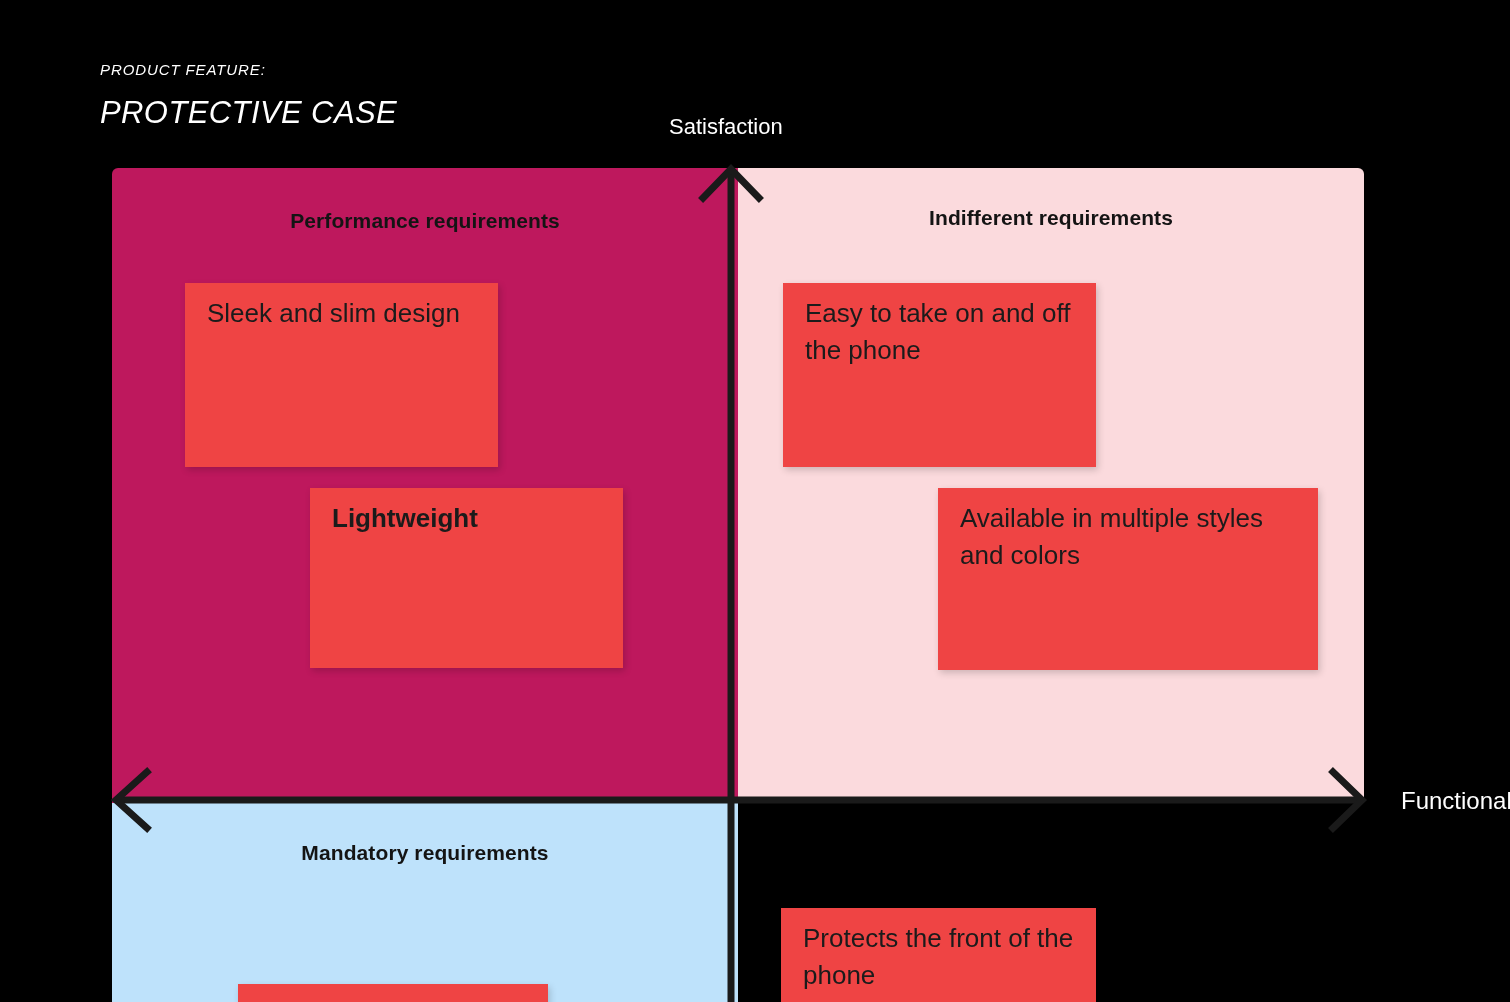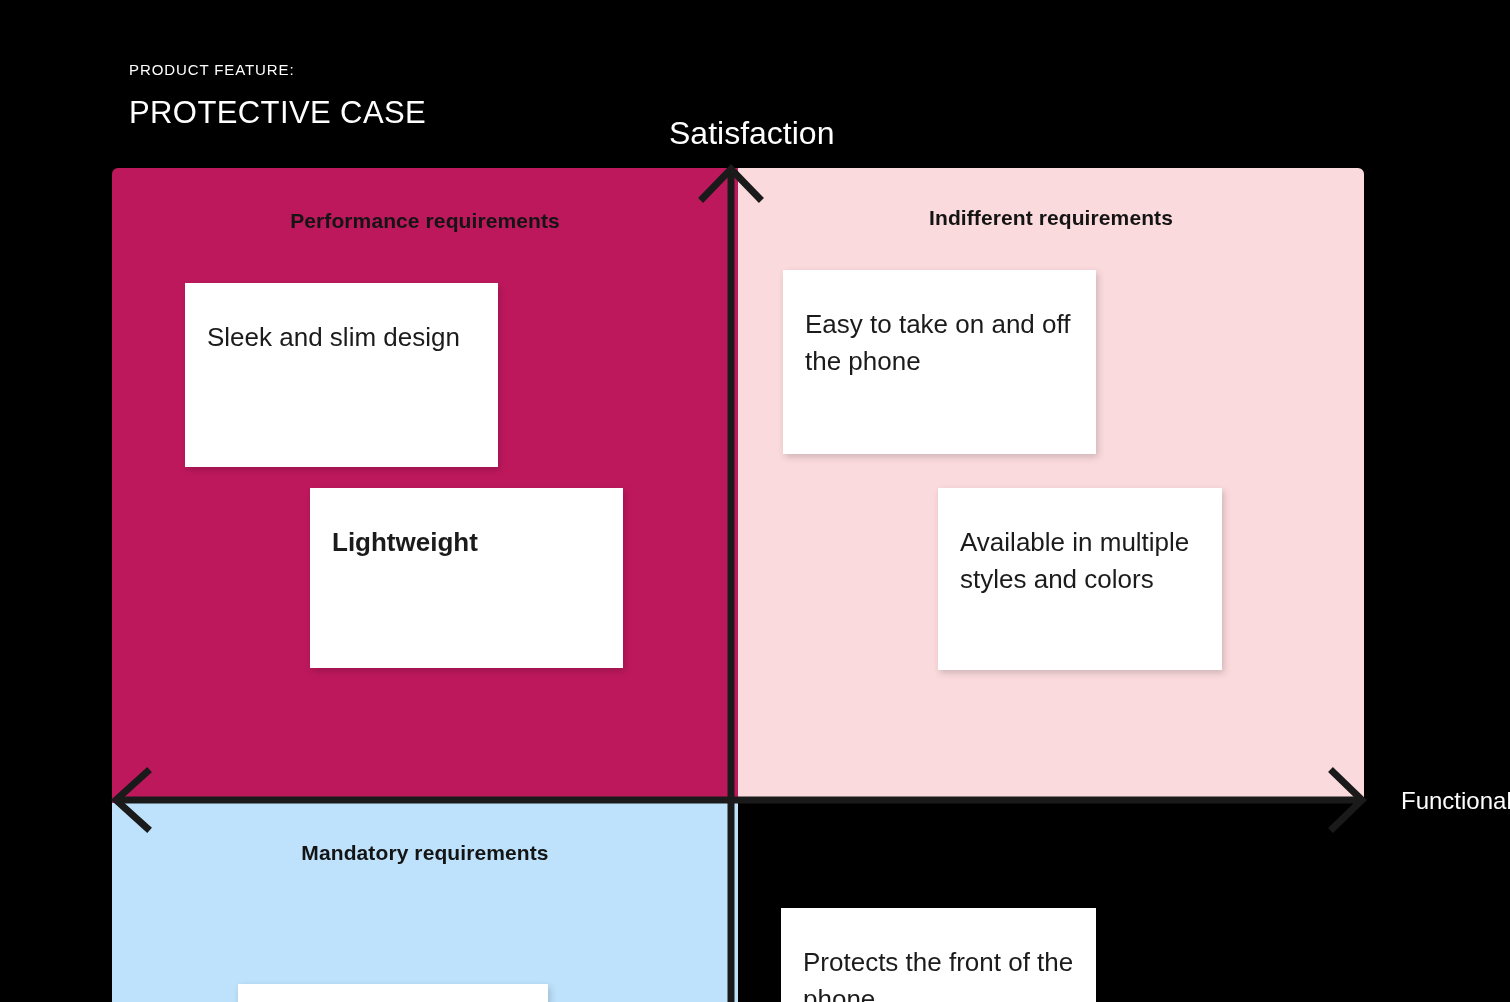--- a/index.html
+++ b/index.html
@@ -11,22 +11,23 @@
     width: 1510px;
     height: 1002px;
     overflow: hidden;
     font-family: "Liberation Sans", sans-serif;
     position: relative;
   }
 
   
   #header {
     position: absolute;
-    left: 129px;
+    left: 100px;
     top: 62px;
+    font-style: italic;
   }
   #eyebrow {
     color: #ffffff;
     font-size: 15px;
     letter-spacing: 0.9px;
     line-height: 1;
     font-weight: 400;
   }
   #title {
     color: #ffffff;
@@ -36,21 +37,21 @@
     margin-top: 20px;
     font-weight: 400;
   }
 
   
   #y-axis-label {
     position: absolute;
     left: 669px;
     top: 114px;
     color: #ffffff;
-    font-size: 32px;
+    font-size: 22px;
     line-height: 1.2;
     white-space: nowrap;
   }
   #x-axis-label {
     position: absolute;
     left: 1401px;
     top: 787px;
     color: #ffffff;
     font-size: 24px;
     line-height: 1.2;
@@ -96,35 +97,35 @@
     left: 0;
     top: 0;
     width: 1510px;
     height: 1002px;
     pointer-events: none;
   }
 
   
   .card {
     position: absolute;
-    background: #ffffff;
+    background: #ef4444;
     box-shadow: 2px 3px 7px rgba(0,0,0,0.18);
     box-sizing: border-box;
-    padding: 36px 22px;
+    padding: 12px 22px;
   }
   .card-text {
     font-size: 26px;
     line-height: 1.42;
     color: #1b1b1b;
   }
 
   #card-sleek      { left: 185px;  top: 283px; width: 313px; height: 184px; }
   #card-light      { left: 310px;  top: 488px; width: 313px; height: 180px; font-weight: bold; }
-  #card-easy       { left: 783px;  top: 270px; width: 313px; height: 184px; }
-  #card-available  { left: 938px;  top: 488px; width: 284px; height: 182px; }
+  #card-easy       { left: 783px;  top: 283px; width: 313px; height: 184px; }
+  #card-available  { left: 938px;  top: 488px; width: 380px; height: 182px; }
   #card-protects   { left: 781px;  top: 908px; width: 315px; height: 184px; }
   #card-empty      { left: 238px;  top: 984px; width: 310px; height: 180px; }
 </style>
 </head>
 <body>
 
 <div id="header">
   <div id="eyebrow">PRODUCT FEATURE:</div>
   <div id="title">PROTECTIVE CASE</div>
 </div>

